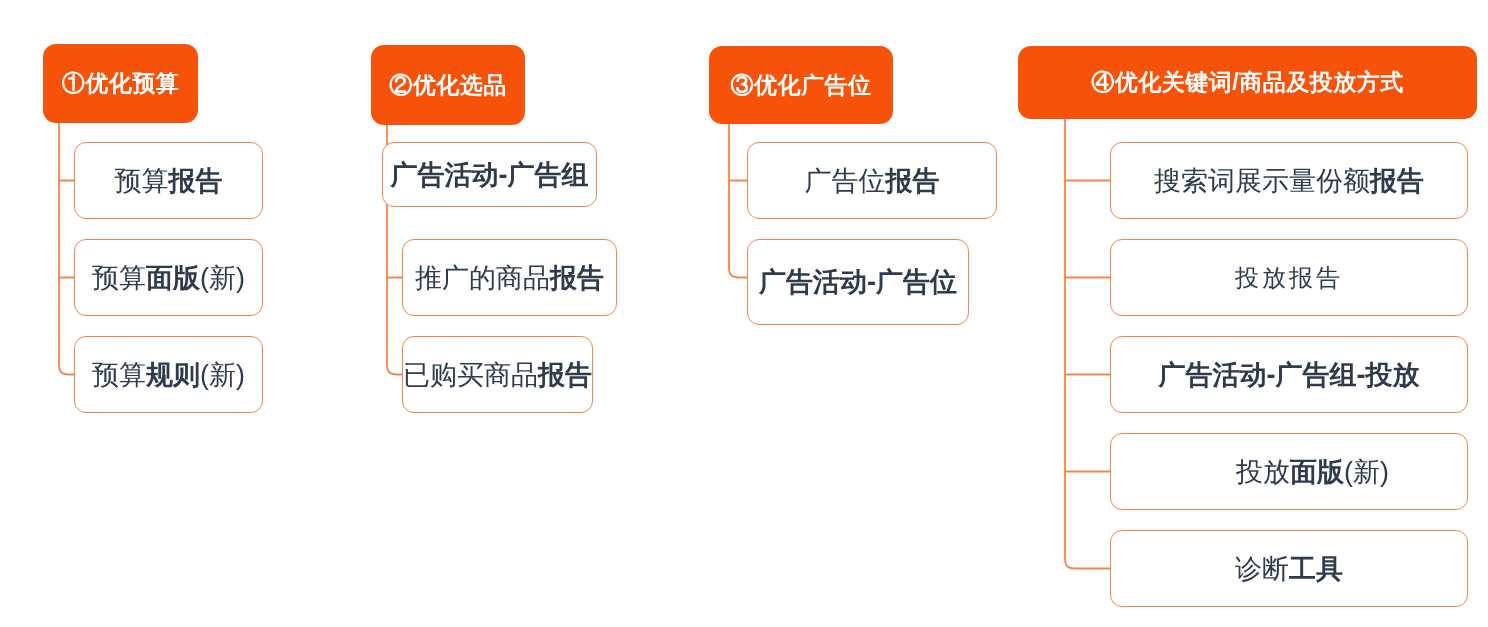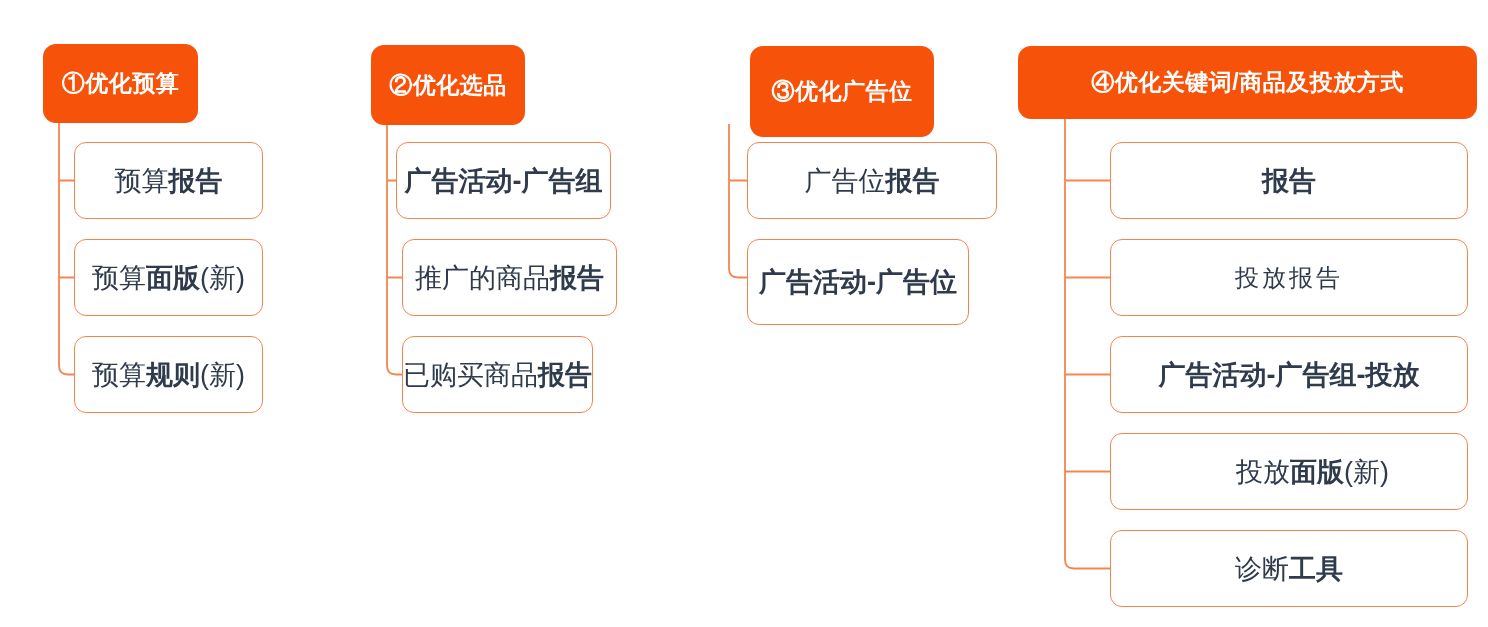--- a/index.html
+++ b/index.html
@@ -82,41 +82,42 @@
         <span class="seg-regular">预算</span>
         <span class="seg-bold">面版</span>
         <span class="seg-regular">(新)</span>
       </div>
       <div class="node" style="left: 74px; top: 336px; width: 189px; height: 77px;">
         <span class="seg-regular">预算</span>
         <span class="seg-bold">规则</span>
         <span class="seg-regular">(新)</span>
       </div>
       <div class="branch-header" style="left: 371px; top: 45px; width: 154px; height: 80px;">②优化选品</div>
-      <div class="node" style="left: 396px; top: 142px; width: 215px; height: 77px;">
+      <div class="node" style="left: 382px; top: 142px; width: 215px; height: 65px;">
         <span class="seg-bold">广告活动-广告组</span>
       </div>
       <div class="node" style="left: 402px; top: 239px; width: 215px; height: 77px;">
         <span class="seg-regular">推广的商品</span>
         <span class="seg-bold">报告</span>
       </div>
       <div class="node" style="left: 402px; top: 336px; width: 191px; height: 77px;">
         <span class="seg-regular">已购买商品</span>
         <span class="seg-bold">报告</span>
       </div>
-      <div class="branch-header" style="left: 750px; top: 46px; width: 184px; height: 91px;">③优化广告位</div>
+      <div class="branch-header" style="left: 709px; top: 46px; width: 184px; height: 78px;">③优化广告位</div>
       <div class="node" style="left: 747px; top: 142px; width: 250px; height: 77px;">
         <span class="seg-regular">广告位</span>
         <span class="seg-bold">报告</span>
       </div>
       <div class="node" style="left: 747px; top: 239px; width: 222px; height: 86px;">
         <span class="seg-bold">广告活动-广告位</span>
       </div>
       <div class="branch-header" style="left: 1018px; top: 46px; width: 459px; height: 73px;">④优化关键词/商品及投放方式</div>
       <div class="node" style="left: 1110px; top: 142px; width: 358px; height: 77px;">
+        <span class="seg-regular">搜索词展示量份额</span>
         <span class="seg-bold">报告</span>
       </div>
       <div class="node serif" style="left: 1110px; top: 239px; width: 358px; height: 77px;">
         <span class="seg-regular">投放报告</span>
       </div>
       <div class="node" style="left: 1110px; top: 336px; width: 358px; height: 77px;">
         <span class="seg-bold">广告活动-广告组-投放</span>
       </div>
       <div class="node" style="left: 1110px; top: 433px; width: 358px; height: 77px; padding-left: 47px;">
         <span class="seg-regular">投放</span>

